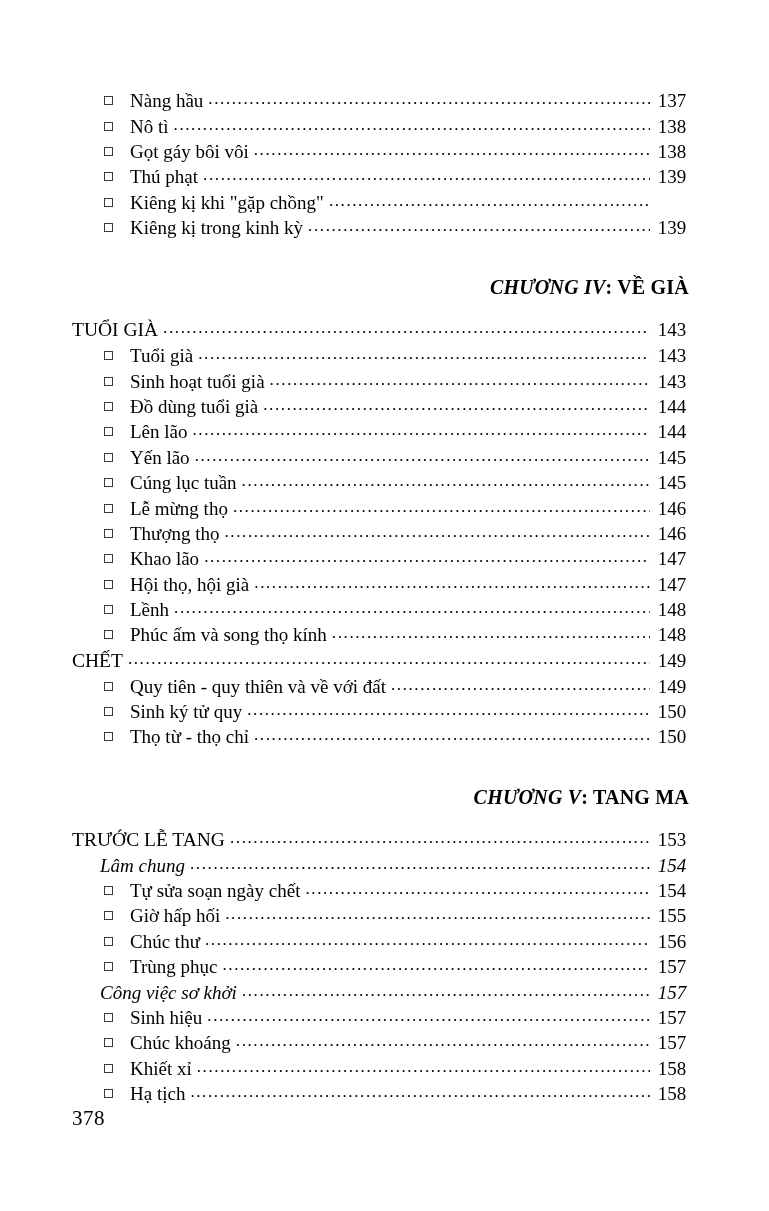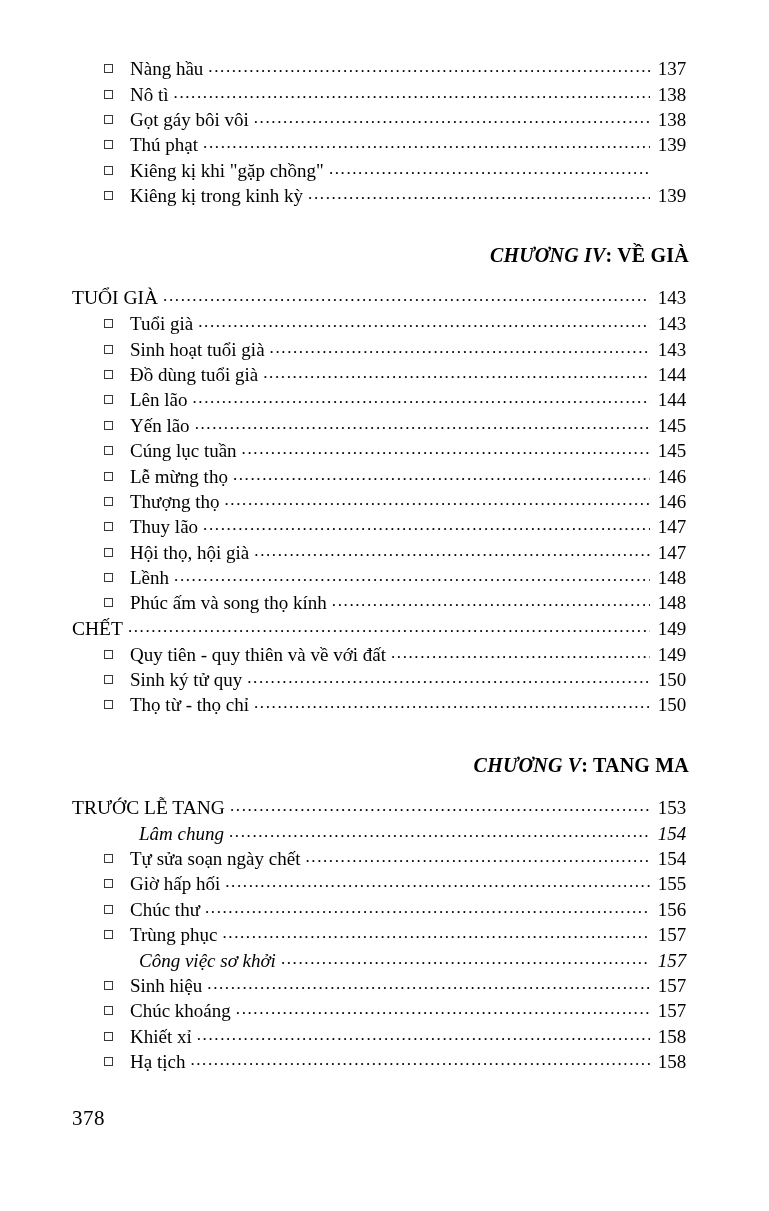--- a/index.html
+++ b/index.html
@@ -12,21 +12,21 @@
     height: 1211px;
     font-family: "Liberation Serif", serif;
     color: #000000;
     position: relative;
     overflow: hidden;
   }
   .page {
     width: 769px;
     height: 1211px;
     box-sizing: border-box;
-    padding: 56px 80px 0 72px;
+    padding: 88px 80px 0 72px;
     position: relative;
   }
 
   
   .toc-row {
     display: flex;
     align-items: baseline;
     width: 100%;
     box-sizing: border-box;
     line-height: 1.0;
@@ -77,21 +77,21 @@
   }
 
   
   .lvl0 { padding-left: 0px; }
   .lvl0 .label { font-size: 19.5px; }
   .lvl1 { padding-left: 28px; }
   .lvl1 .label { font-style: italic; font-size: 19px; }
   .lvl2 { padding-left: 32px; }
 
   .lvl0 .label { padding-left: 0; }
-  .lvl1 .label { padding-left: 0; margin-left: 39px; }
+  .lvl1 .label { padding-left: 0; }
 
   .lvl1 .page-no { font-style: italic; }
 
   
   .chapter {
     text-align: right;
     font-weight: bold;
     font-size: 20px;
     margin: 26px 0 18px 0;
     letter-spacing: 0.2px;
@@ -199,21 +199,21 @@
         <span class="page-no">146</span>
       </div>
       <div class="toc-row lvl2">
         <span class="bullet"></span>
         <span class="label">Thượng thọ</span>
         <span class="dots"></span>
         <span class="page-no">146</span>
       </div>
       <div class="toc-row lvl2">
         <span class="bullet"></span>
-        <span class="label">Thuy lão</span>
+        <span class="label">Khao lão</span>
         <span class="dots"></span>
         <span class="page-no">147</span>
       </div>
       <div class="toc-row lvl2">
         <span class="bullet"></span>
         <span class="label">Hội thọ, hội già</span>
         <span class="dots"></span>
         <span class="page-no">147</span>
       </div>
       <div class="toc-row lvl2">

